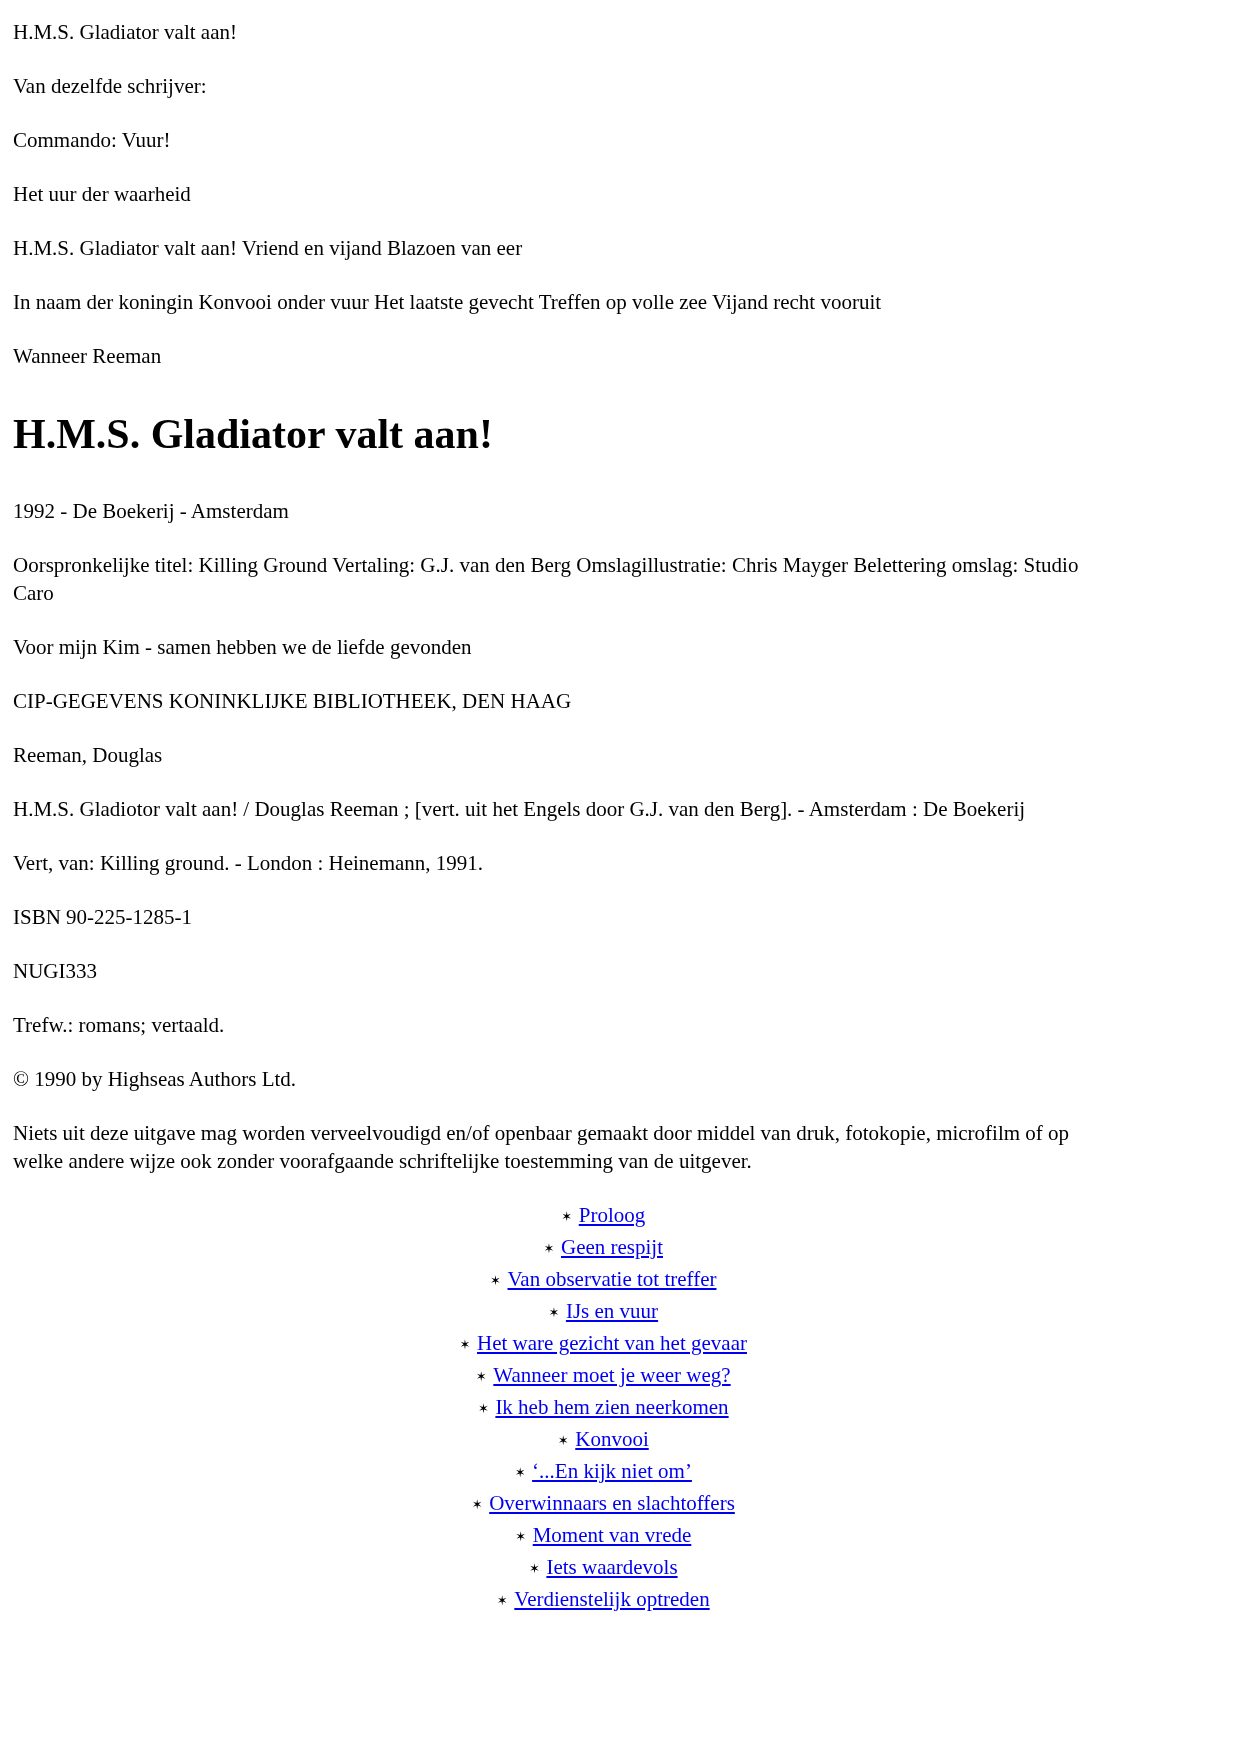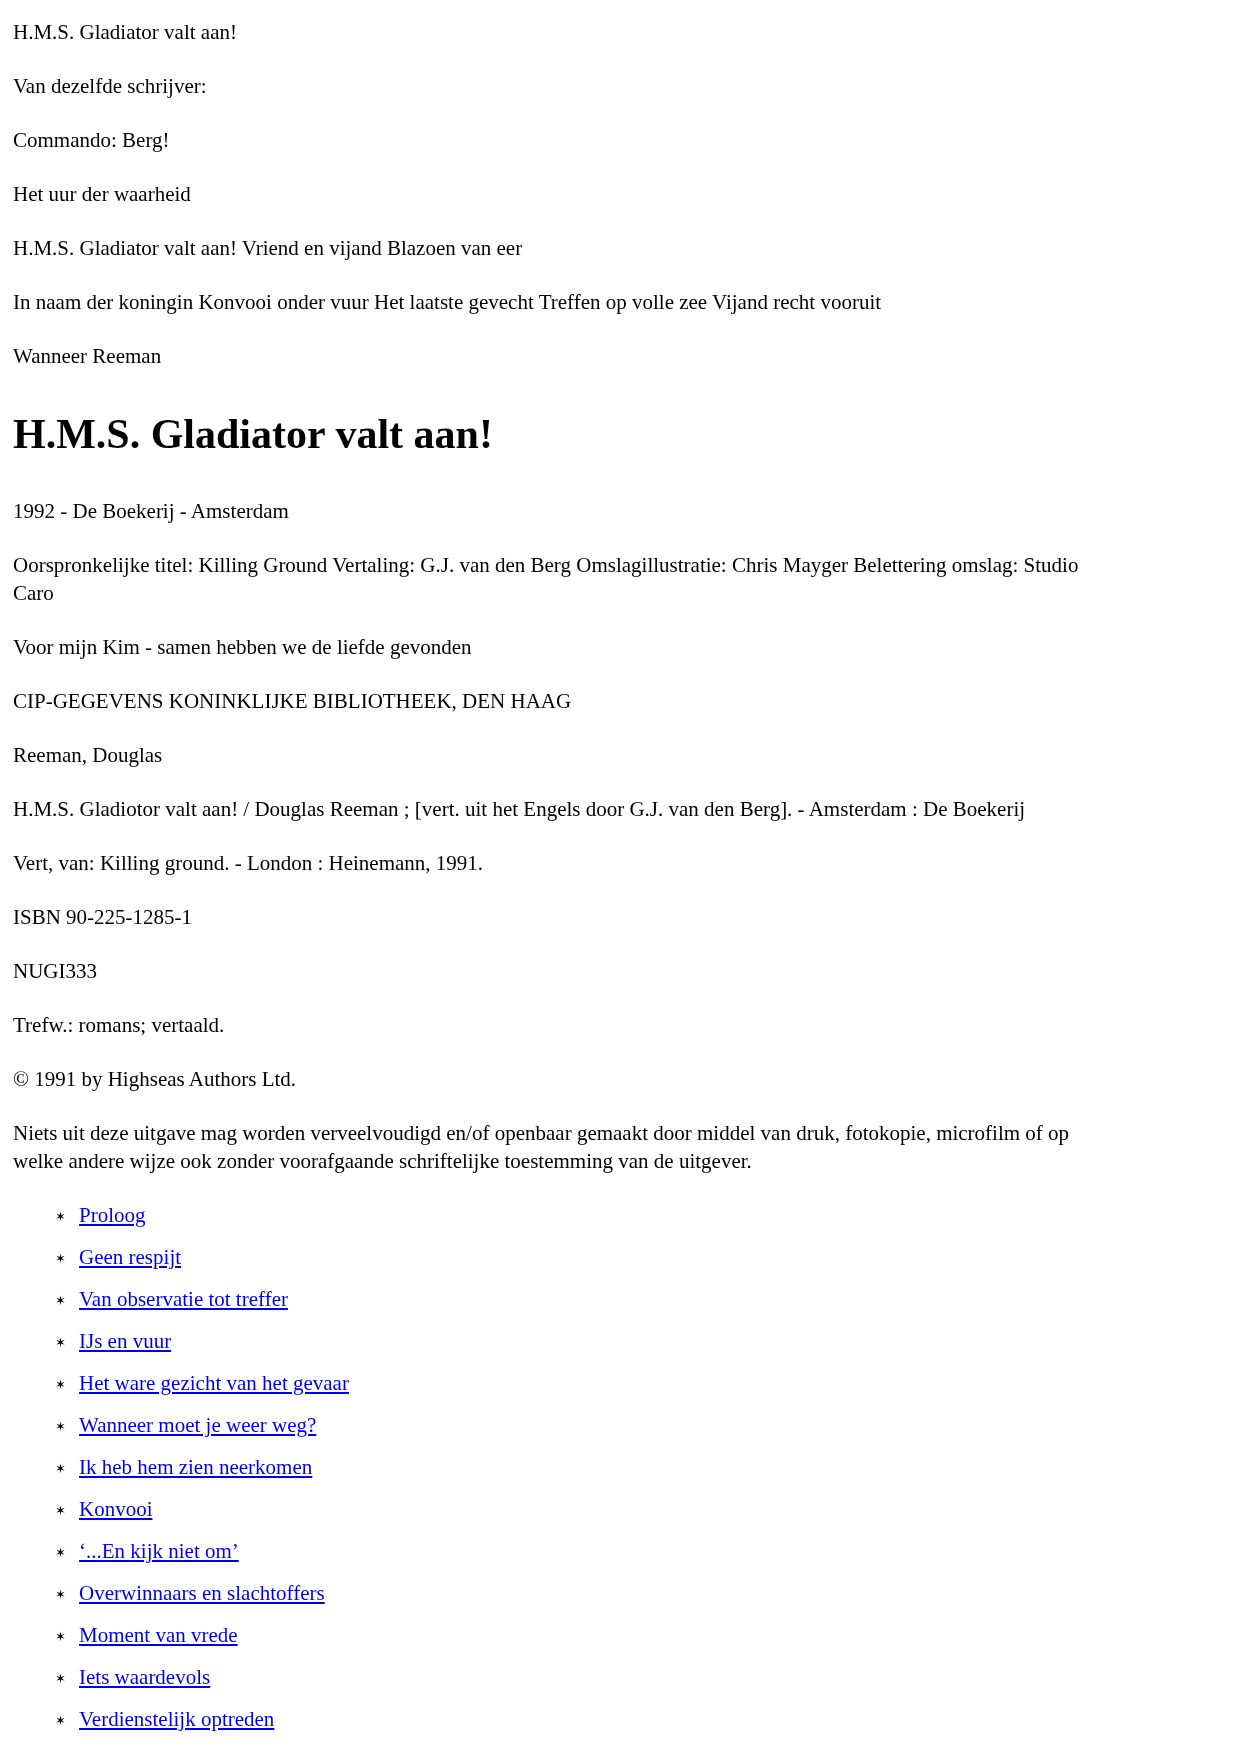--- a/index.html
+++ b/index.html
@@ -34,21 +34,22 @@
     margin: 40px 0 39px 0;
   }
   ul.toc {
     list-style: none;
     margin: 26px 0 0 0;
     padding: 0 0 0 54px;
     max-width: 1090px;
   }
   ul.toc li {
     line-height: 28px;
-    margin: 12px;
+    margin: 2px;
+    text-align: center;
   }
   .bullet {
     display: inline-block;
     width: 24px;
     margin-left: -24px;
     font-size: 13px;
     line-height: 28px;
     color: #000000;
     vertical-align: 1px;
   }
@@ -58,39 +59,39 @@
     cursor: pointer;
   }
 </style>
 </head>
 <body>
 
 <div class="page">
 
   <p class="first">H.M.S. Gladiator valt aan!</p>
   <p>Van dezelfde schrijver:</p>
-  <p>Commando: Berg!</p>
+  <p>Commando: Vuur!</p>
   <p>Het uur der waarheid</p>
   <p>H.M.S. Gladiator valt aan! Vriend en vijand Blazoen van eer</p>
   <p>In naam der koningin Konvooi onder vuur Het laatste gevecht Treffen op volle zee Vijand recht vooruit</p>
   <p>Wanneer Reeman</p>
 
   <h1 class="book-title">H.M.S. Gladiator valt aan!</h1>
 
   <p>1992 - De Boekerij - Amsterdam</p>
   <p>Oorspronkelijke titel: Killing Ground Vertaling: G.J. van den Berg Omslagillustratie: Chris Mayger Belettering omslag: Studio Caro</p>
   <p>Voor mijn Kim - samen hebben we de liefde gevonden</p>
   <p>CIP-GEGEVENS KONINKLIJKE BIBLIOTHEEK, DEN HAAG</p>
   <p>Reeman, Douglas</p>
   <p>H.M.S. Gladiotor valt aan! / Douglas Reeman ; [vert. uit het Engels door G.J. van den Berg]. - Amsterdam : De Boekerij</p>
   <p>Vert, van: Killing ground. - London : Heinemann, 1991.</p>
   <p>ISBN 90-225-1285-1</p>
   <p>NUGI333</p>
   <p>Trefw.: romans; vertaald.</p>
-  <p>© 1991 by Highseas Authors Ltd.</p>
+  <p>© 1990 by Highseas Authors Ltd.</p>
   <p>Niets uit deze uitgave mag worden verveelvoudigd en/of openbaar gemaakt door middel van druk, fotokopie, microfilm of op welke andere wijze ook zonder voorafgaande schriftelijke toestemming van de uitgever.</p>
 
   <ul class="toc">
     <li><span class="bullet">✶</span><a class="toc-link">Proloog</a></li>
     <li><span class="bullet">✶</span><a class="toc-link">Geen respijt</a></li>
     <li><span class="bullet">✶</span><a class="toc-link">Van observatie tot treffer</a></li>
     <li><span class="bullet">✶</span><a class="toc-link">IJs en vuur</a></li>
     <li><span class="bullet">✶</span><a class="toc-link">Het ware gezicht van het gevaar</a></li>
     <li><span class="bullet">✶</span><a class="toc-link">Wanneer moet je weer weg?</a></li>
     <li><span class="bullet">✶</span><a class="toc-link">Ik heb hem zien neerkomen</a></li>

